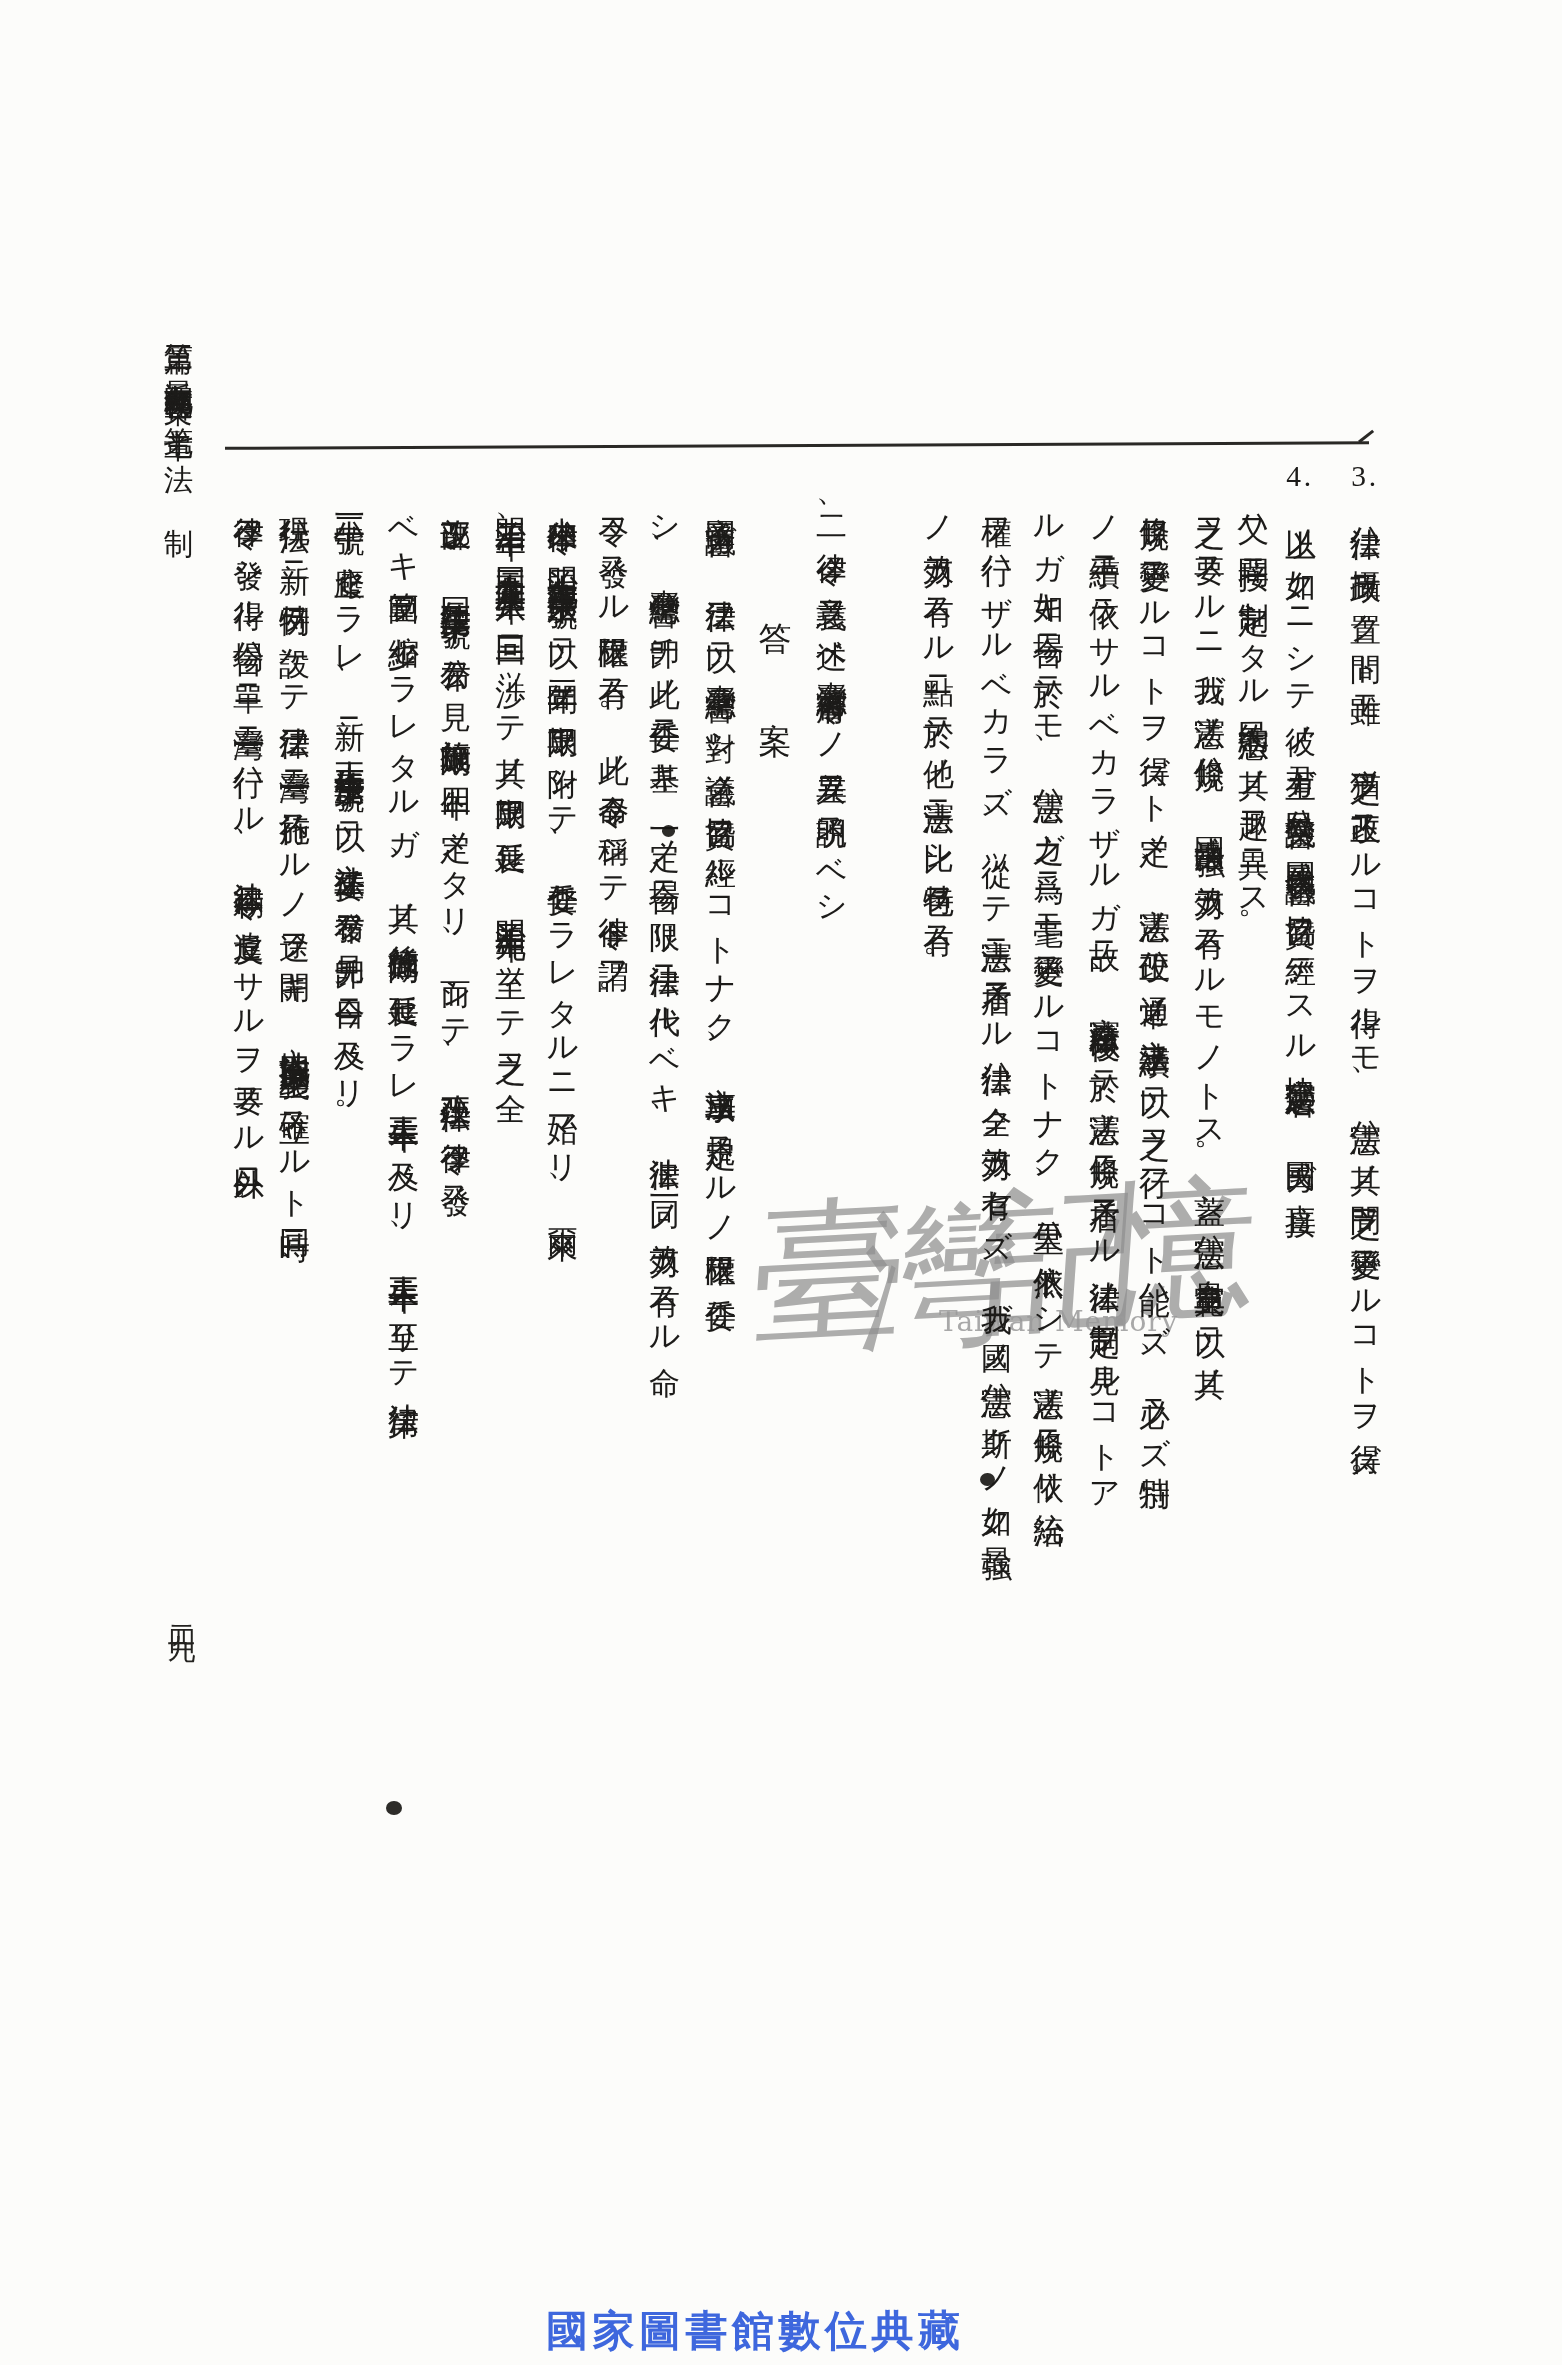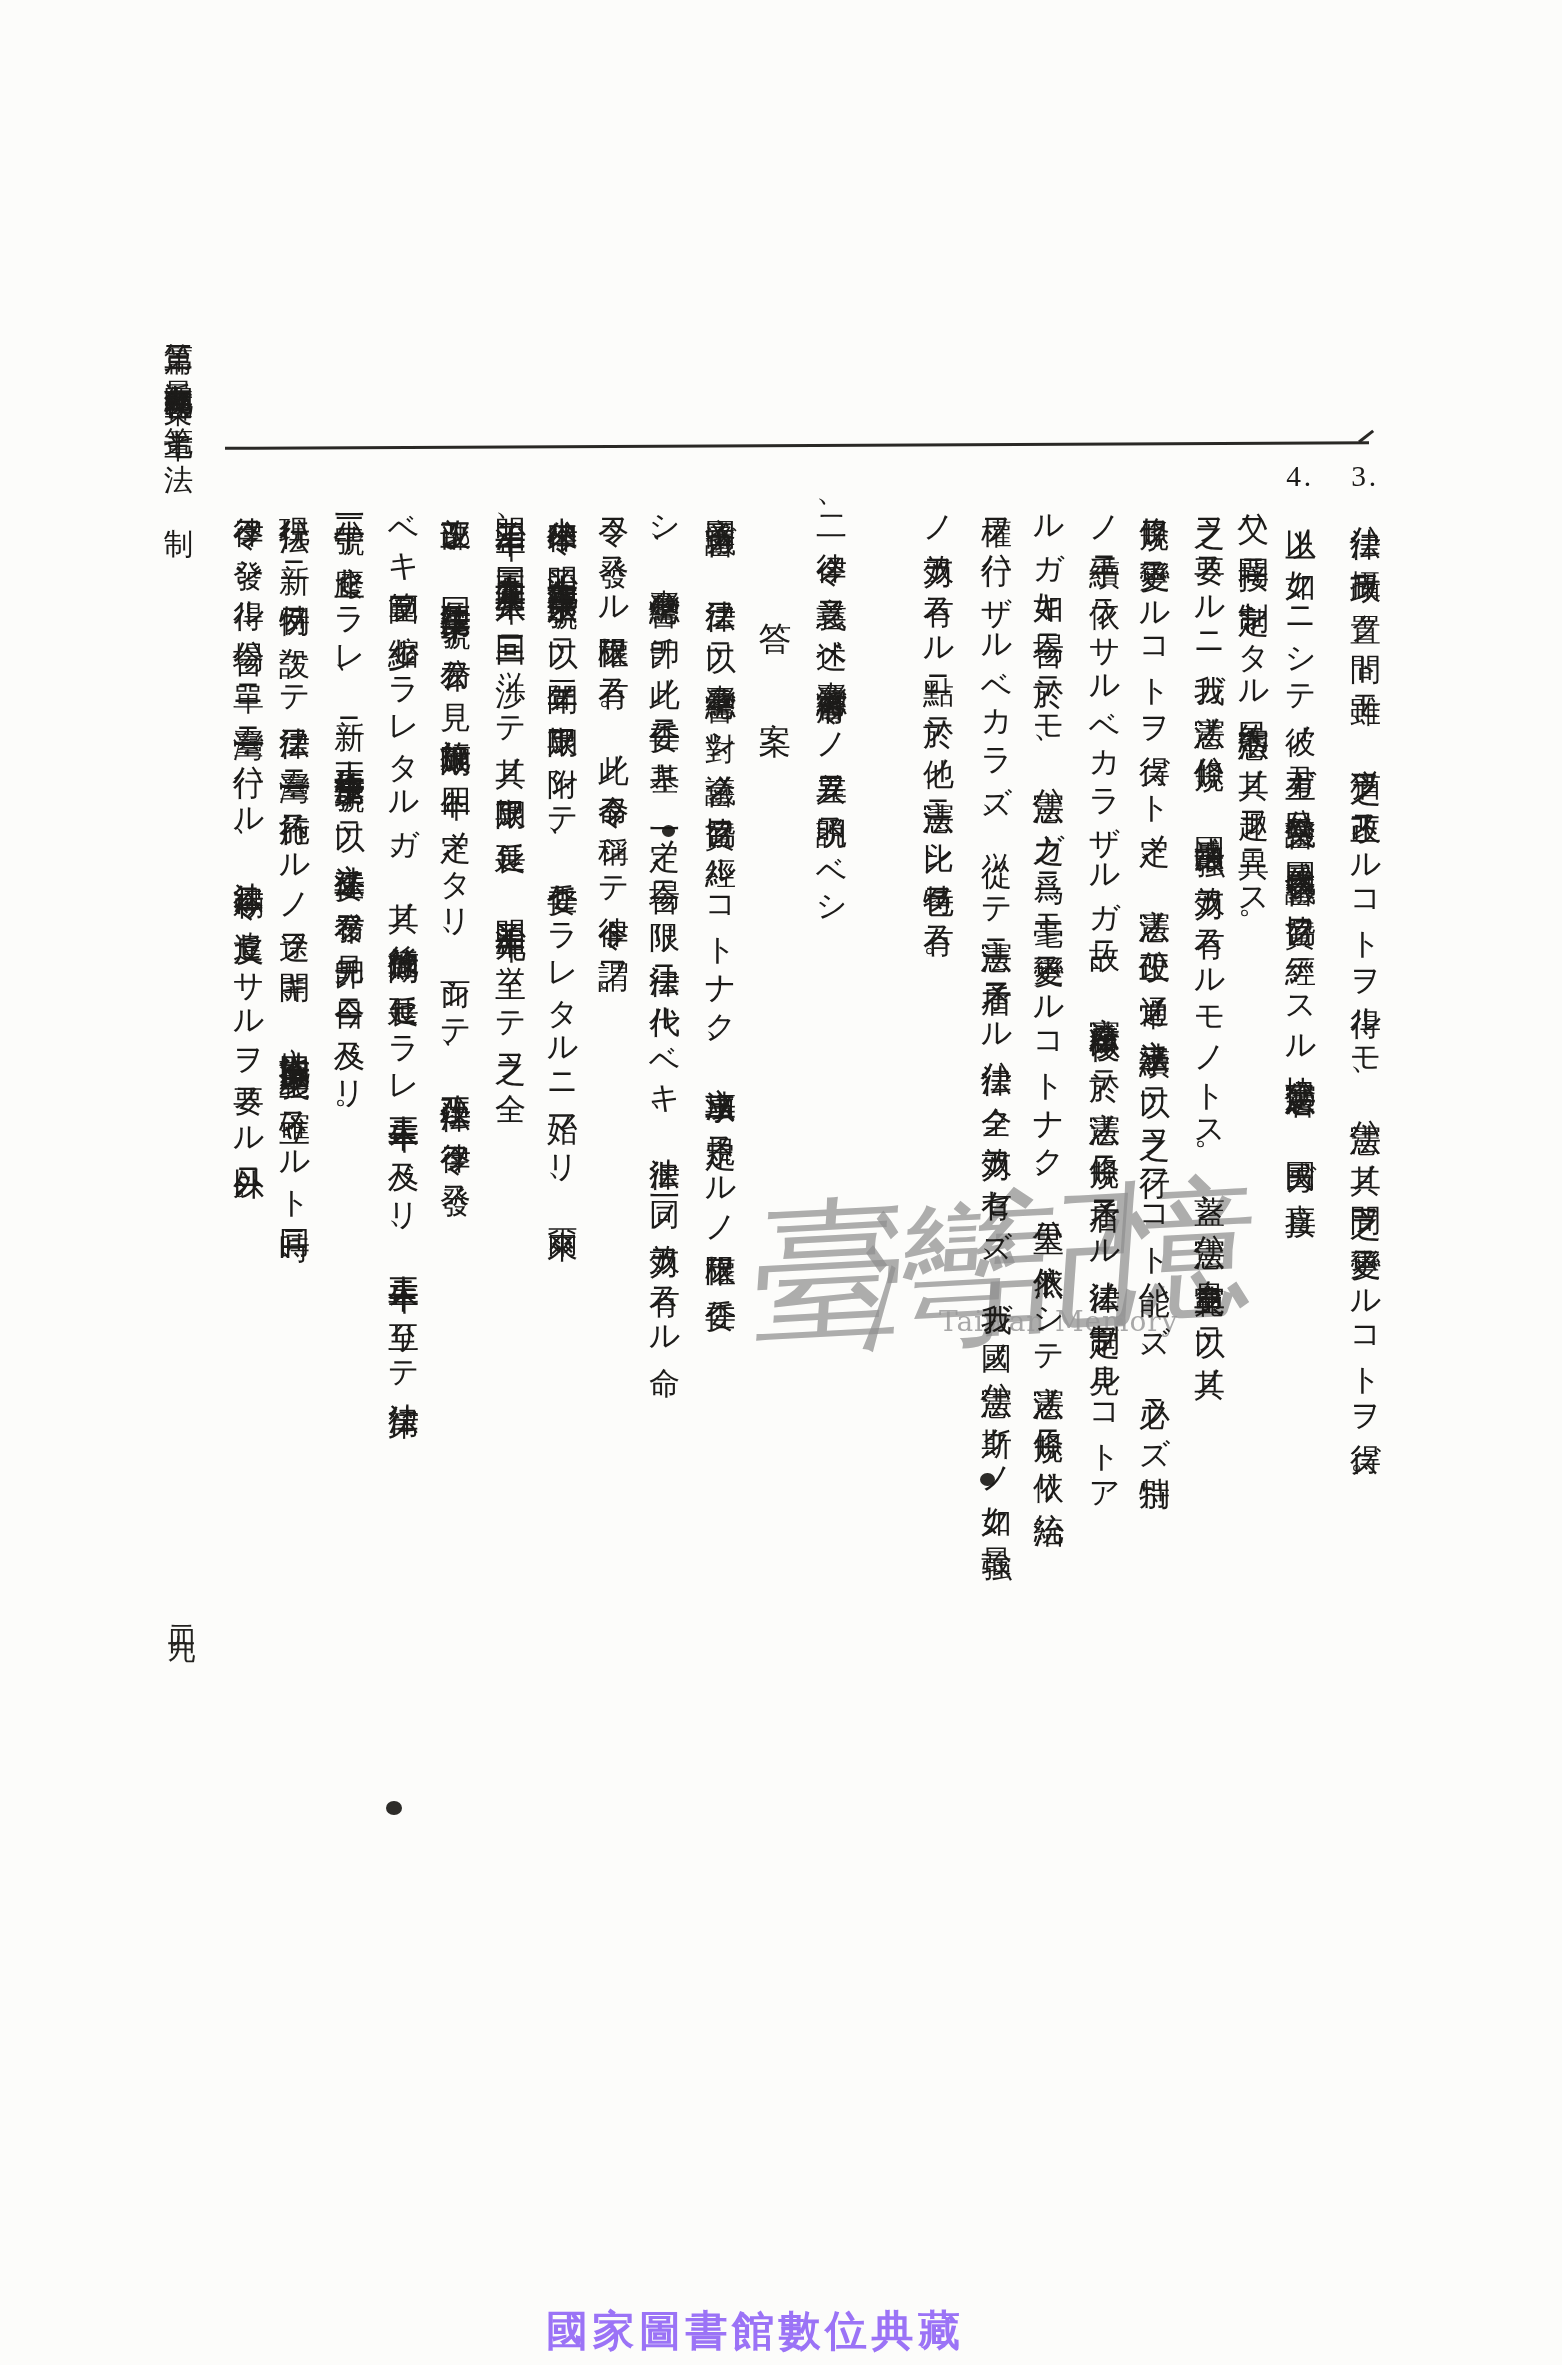--- a/index.html
+++ b/index.html
@@ -57,21 +57,21 @@
     transform:rotate(-3deg) skewX(-7deg);
   }
   .wm-latin{
     position:absolute;left:939px;top:1305px;
     font-size:28px;color:#9a9a9a;opacity:.85;
     font-family:"DejaVu Serif","Liberation Serif",serif;
     letter-spacing:0.9px;z-index:1;
   }
   .footer{
     position:absolute;left:546px;top:2303px;
-    font-size:42px;color:#8b5cf6;letter-spacing:4.5px;
+    font-size:42px;color:#1d4ed8;letter-spacing:4.5px;
     font-family:"DejaVu Sans","Liberation Sans",sans-serif;
     font-weight:bold;opacity:.85;z-index:1;
   }
   .smudge{
     position:absolute;background:#161512;border-radius:50%;
     z-index:4;opacity:.9;
   }
 </style>
 </head>
 <body>

